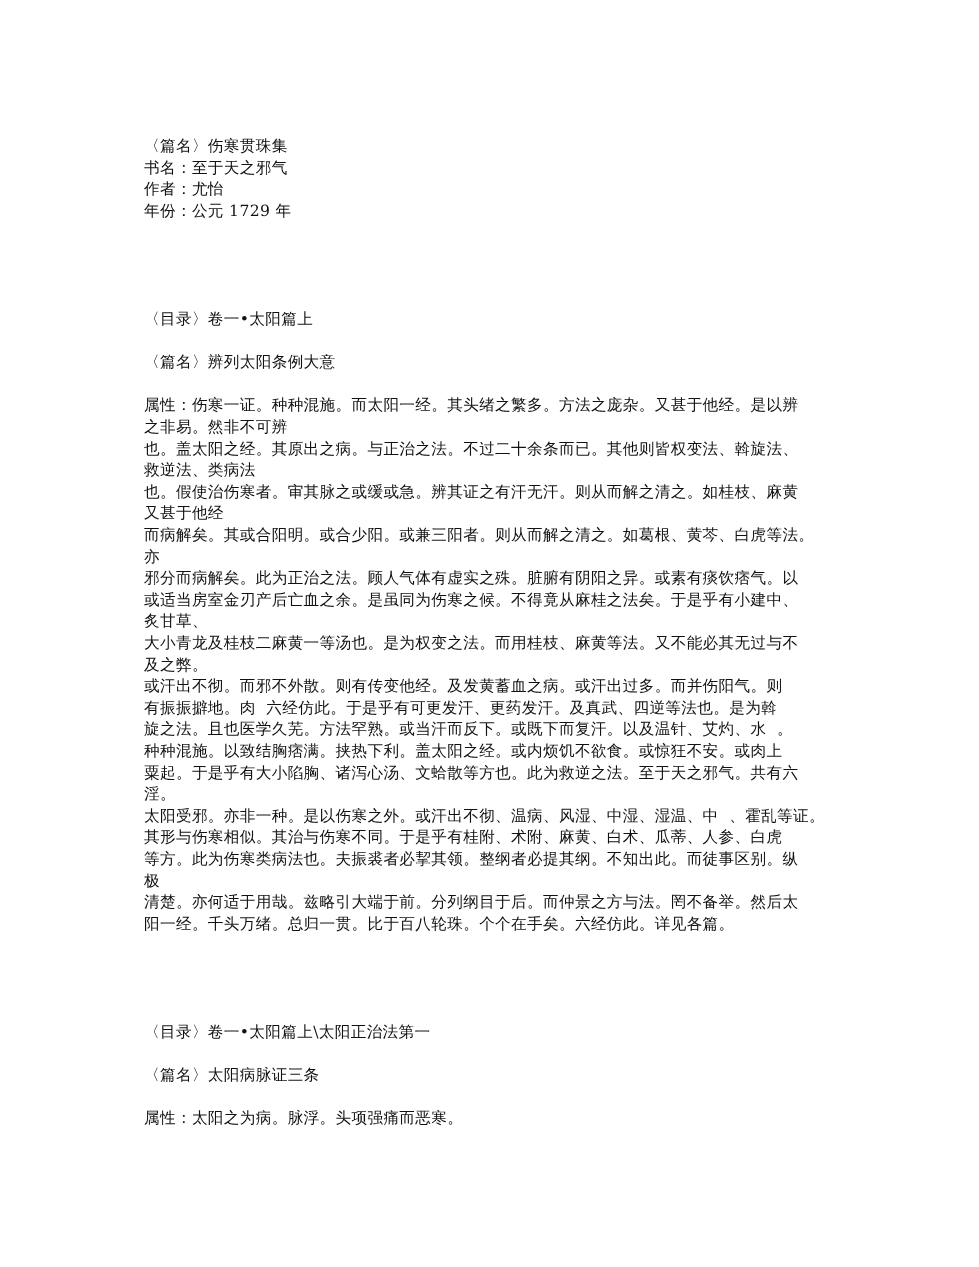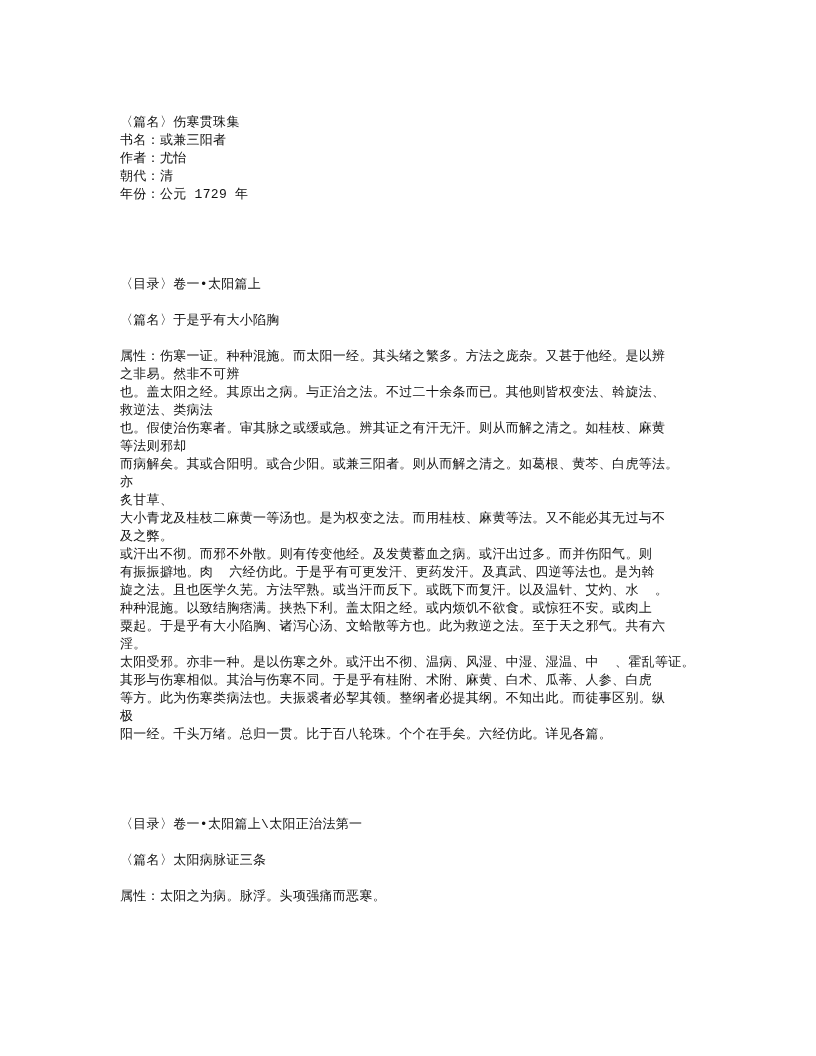--- a/index.html
+++ b/index.html
@@ -22,67 +22,69 @@
       width: 600px;
       font-size: 13px;
       line-height: 18px;
       letter-spacing: 0.3px;
     }
     .line {
       display: block;
       white-space: pre;
       height: 18px;
     }
-    .block { display: block; font-family: Liberation Mono, monospace; }
+    .block { display: block; }
     .gap-lg { height: 54px; }
     .gap-md { height: 18px; }
   </style>
 </head>
 <body>
 
 <div class="page">
 
   <div class="block">
     <span class="line">〈篇名〉伤寒贯珠集</span>
-    <span class="line">书名：或兼三阳者</span>
+    <span class="line">书名：至于天之邪气</span>
     <span class="line">作者：尤怡</span>
-    <span class="line">朝代：清</span>
     <span class="line">年份：公元 1729 年</span>
   </div>
 
   <div class="gap-lg"></div>
   <div class="gap-md"></div>
 
   <div class="block">
     <span class="line">〈目录〉卷一•太阳篇上</span>
     <div class="gap-md"></div>
-    <span class="line">〈篇名〉于是乎有大小陷胸</span>
+    <span class="line">〈篇名〉辨列太阳条例大意</span>
     <div class="gap-md"></div>
     <div class="block">
       <span class="line">属性：伤寒一证。种种混施。而太阳一经。其头绪之繁多。方法之庞杂。又甚于他经。是以辨</span>
       <span class="line">之非易。然非不可辨</span>
       <span class="line">也。盖太阳之经。其原出之病。与正治之法。不过二十余条而已。其他则皆权变法、斡旋法、</span>
       <span class="line">救逆法、类病法</span>
       <span class="line">也。假使治伤寒者。审其脉之或缓或急。辨其证之有汗无汗。则从而解之清之。如桂枝、麻黄</span>
-      <span class="line">等法则邪却</span>
+      <span class="line">又甚于他经</span>
       <span class="line">而病解矣。其或合阳明。或合少阳。或兼三阳者。则从而解之清之。如葛根、黄芩、白虎等法。</span>
       <span class="line">亦</span>
+      <span class="line">邪分而病解矣。此为正治之法。顾人气体有虚实之殊。脏腑有阴阳之异。或素有痰饮痞气。以</span>
+      <span class="line">或适当房室金刃产后亡血之余。是虽同为伤寒之候。不得竟从麻桂之法矣。于是乎有小建中、</span>
       <span class="line">炙甘草、</span>
       <span class="line">大小青龙及桂枝二麻黄一等汤也。是为权变之法。而用桂枝、麻黄等法。又不能必其无过与不</span>
       <span class="line">及之弊。</span>
       <span class="line">或汗出不彻。而邪不外散。则有传变他经。及发黄蓄血之病。或汗出过多。而并伤阳气。则</span>
       <span class="line">有振振擗地。肉  六经仿此。于是乎有可更发汗、更药发汗。及真武、四逆等法也。是为斡</span>
       <span class="line">旋之法。且也医学久芜。方法罕熟。或当汗而反下。或既下而复汗。以及温针、艾灼、水  。</span>
       <span class="line">种种混施。以致结胸痞满。挟热下利。盖太阳之经。或内烦饥不欲食。或惊狂不安。或肉上</span>
       <span class="line">粟起。于是乎有大小陷胸、诸泻心汤、文蛤散等方也。此为救逆之法。至于天之邪气。共有六</span>
       <span class="line">淫。</span>
       <span class="line">太阳受邪。亦非一种。是以伤寒之外。或汗出不彻、温病、风湿、中湿、湿温、中  、霍乱等证。</span>
       <span class="line">其形与伤寒相似。其治与伤寒不同。于是乎有桂附、术附、麻黄、白术、瓜蒂、人参、白虎</span>
       <span class="line">等方。此为伤寒类病法也。夫振裘者必挈其领。整纲者必提其纲。不知出此。而徒事区别。纵</span>
       <span class="line">极</span>
+      <span class="line">清楚。亦何适于用哉。兹略引大端于前。分列纲目于后。而仲景之方与法。罔不备举。然后太</span>
       <span class="line">阳一经。千头万绪。总归一贯。比于百八轮珠。个个在手矣。六经仿此。详见各篇。</span>
     </div>
   </div>
 
   <div class="gap-lg"></div>
   <div class="gap-md"></div>
 
   <div class="block">
     <span class="line">〈目录〉卷一•太阳篇上\太阳正治法第一</span>
     <div class="gap-md"></div>

